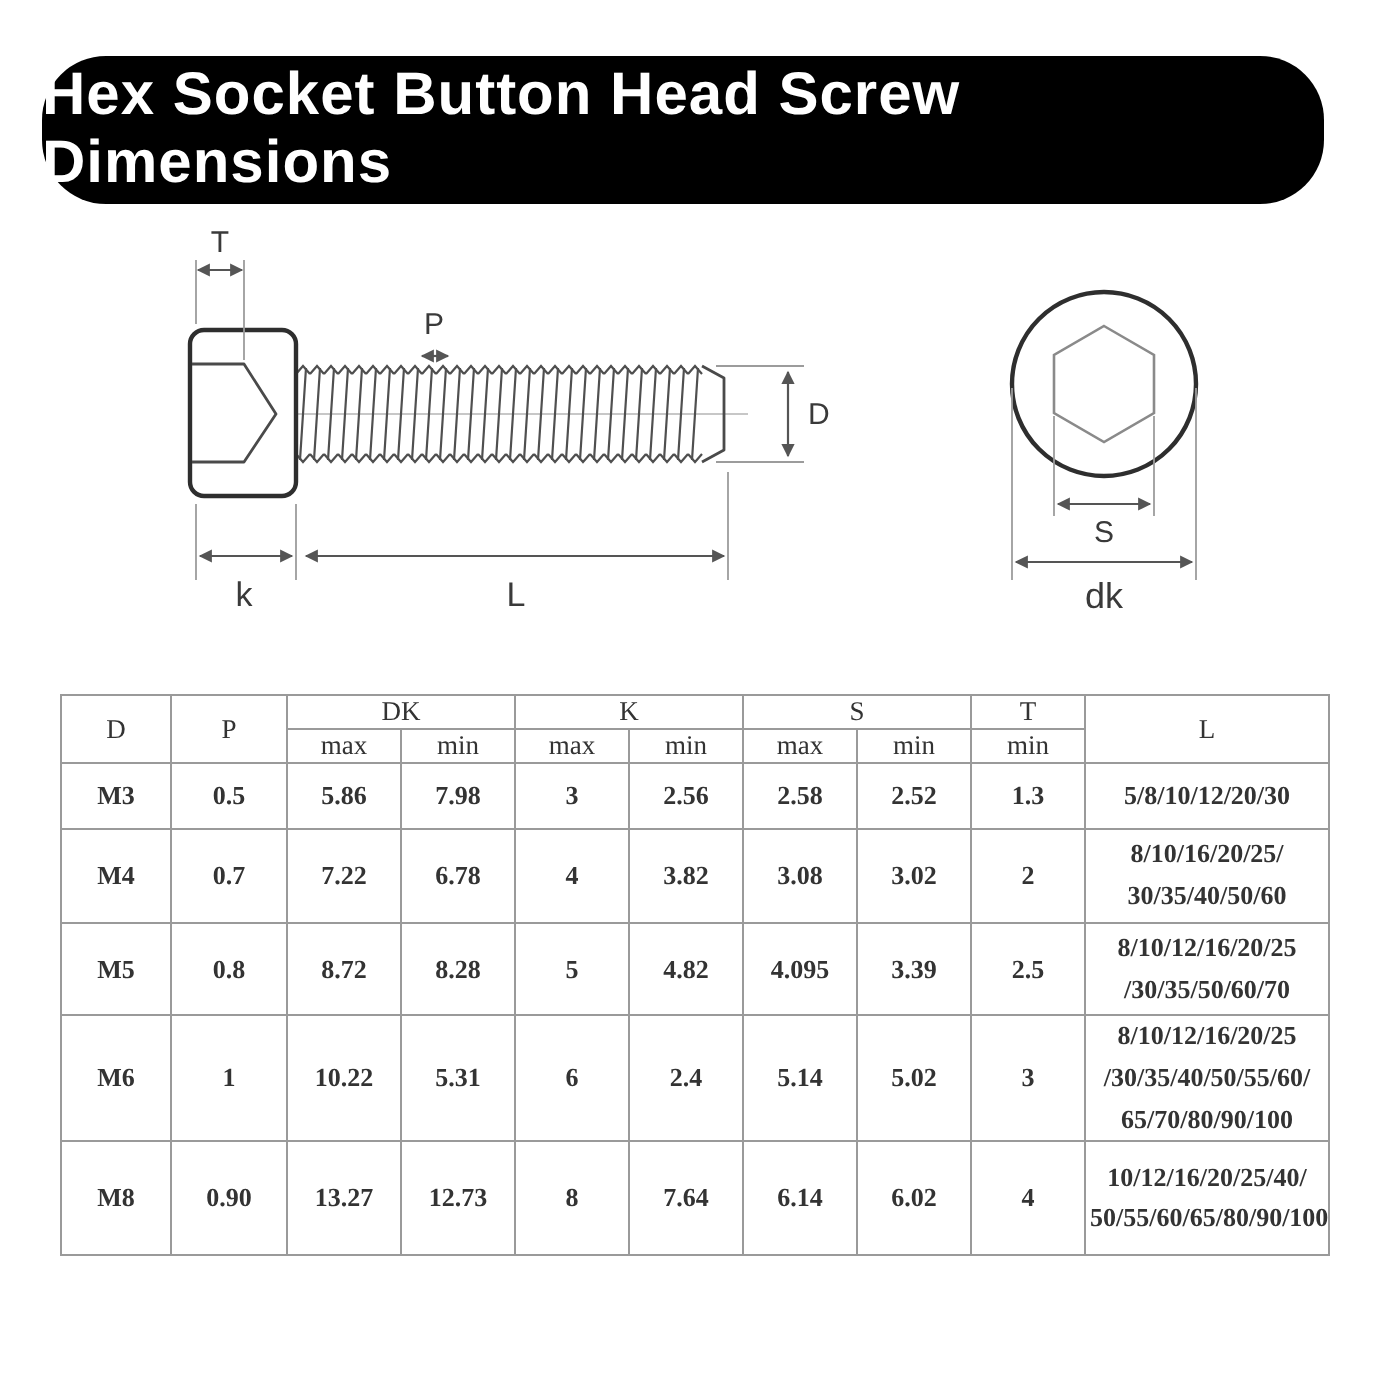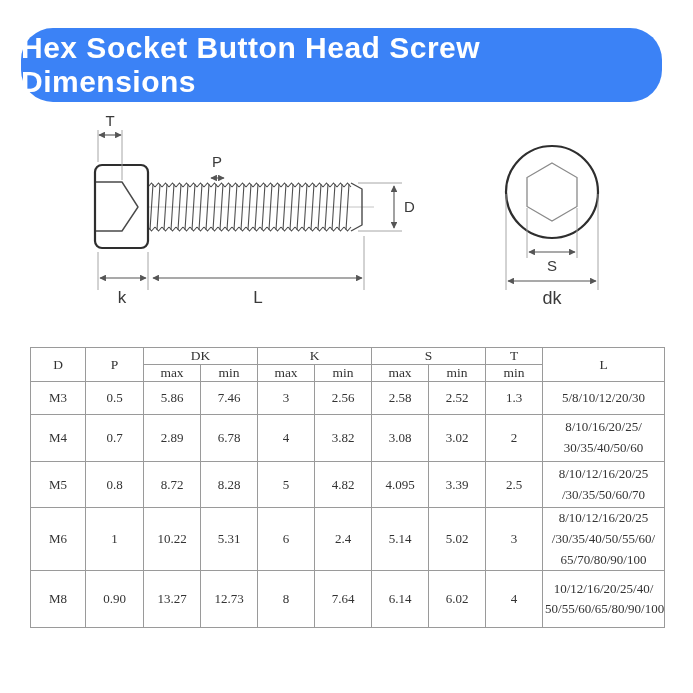--- a/index.html
+++ b/index.html
@@ -26,29 +26,29 @@
   .fs15{font-size:15px}.fs17{font-size:17px}.fs18{font-size:18px}
   table.dims{
     position:absolute;left:30px;top:347px;width:634px;
     border-collapse:collapse;table-layout:fixed;color:#333;
   }
   table.dims th,table.dims td{
     border:1px solid #9a9a9a;text-align:center;vertical-align:middle;
     font-weight:normal;padding:0 2px;
   }
   table.dims th{font-size:13.5px;}
-  table.dims td{font-size:13px;}
+  table.dims td{font-size:13px;font-weight:bold;}
   td.l-cell{white-space:pre-line;font-size:12.5px;line-height:1.6;}
   tr.hr{height:16px;} tr.r0{height:33px;} tr.r1{height:47px;}
   tr.r2{height:46px;margin-left:24px;} tr.r3{height:57px;} tr.r4{height:57px;padding-left:47px;}
 </style>
 </head>
 <body>
 
-<div class="banner" style="background: #3b82f6; border-radius: 32px;">
+<div class="banner" style="background: #000000; border-radius: 32px;">
   <h1 class="title" style="color: rgb(255, 255, 255);">Hex Socket Button Head Screw Dimensions</h1>
 </div>
 
 <svg class="diagram" width="693" height="250" viewBox="0 0 693 250">
   <defs>
     <marker id="ah" viewBox="0 0 10 10" refX="9" refY="5" markerWidth="8" markerHeight="6" orient="auto-start-reverse">
       <path d="M0,0 L10,5 L0,10 Z" fill="#555"></path>
     </marker>
   </defs>
 
@@ -144,32 +144,32 @@
     <th>max</th>
     <th>min</th>
     <th>max</th>
     <th>min</th>
     <th>min</th>
   </tr>
   <tr class="r0">
     <td>M3</td>
     <td>0.5</td>
     <td>5.86</td>
-    <td>7.46</td>
+    <td>7.98</td>
     <td>3</td>
     <td>2.56</td>
     <td>2.58</td>
     <td>2.52</td>
     <td>1.3</td>
     <td class="l-cell">5/8/10/12/20/30</td>
   </tr>
   <tr class="r1">
     <td>M4</td>
     <td>0.7</td>
-    <td>2.89</td>
+    <td>7.22</td>
     <td>6.78</td>
     <td>4</td>
     <td>3.82</td>
     <td>3.08</td>
     <td>3.02</td>
     <td>2</td>
     <td class="l-cell">8/10/16/20/25/
 30/35/40/50/60</td>
   </tr>
   <tr class="r2">

